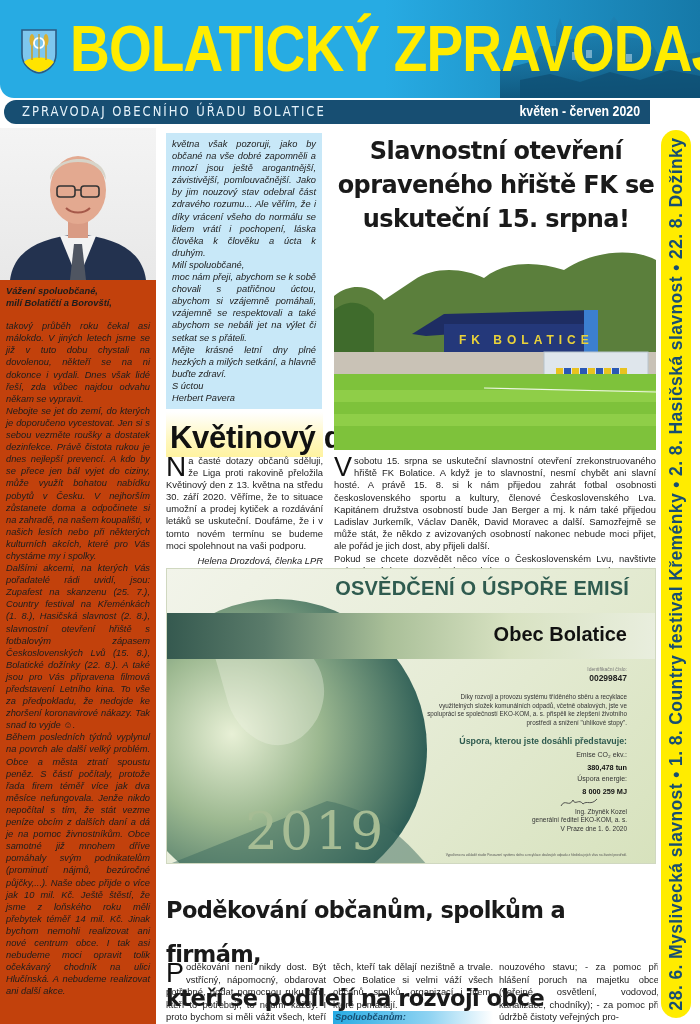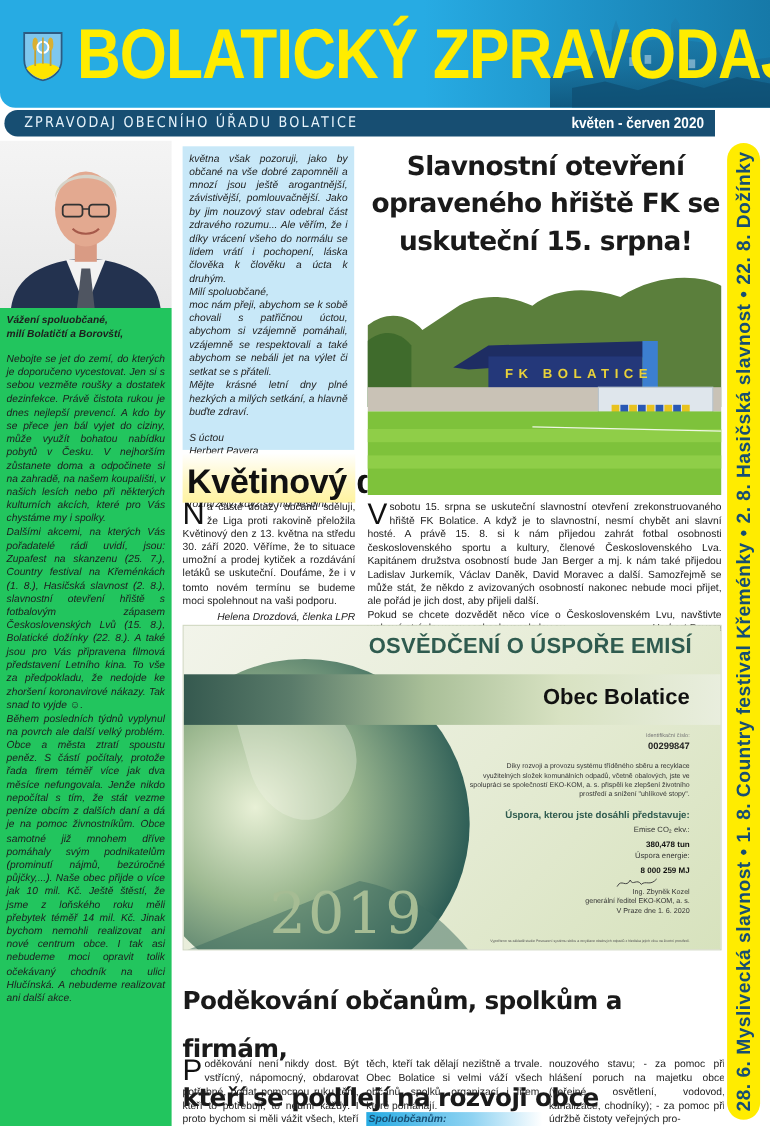--- a/index.html
+++ b/index.html
@@ -56,21 +56,21 @@
   
   .left-col {
     position: absolute; left: 0; top: 128px; width: 156px; height: 896px;
   }
   .portrait {
     position: absolute; left: 0; top: 0; width: 156px; height: 152px; overflow: hidden;
     background: linear-gradient(180deg, #f4f4f4 0%, #e8e8e8 100%);
   }
   .letter-box {
     position: absolute; left: 0; top: 152px; width: 156px; height: 744px;
-    background: #22c55e; padding: 5px 6px 0 6px;
+    background: #c2410c; padding: 5px 6px 0 6px;
   }
   .letter-text, .letter-cont {
     font-family: "Liberation Sans Narrow", "Liberation Sans", sans-serif;
     font-size: 9.3px; line-height: 12.1px; font-style: italic; color: #1d1d1d;
     text-align: justify;
   }
   .letter-text p, .letter-cont p { margin: 0; }
   .greet { font-weight: 700; margin-bottom: 11px !important; }
 
   
@@ -239,34 +239,35 @@
       <path d="M50 52 C50 26 106 22 106 52 C100 38 90 34 78 34 C66 34 56 38 50 52 Z" fill="#d7d4c9"></path>
       <rect x="57" y="58" width="18" height="11" rx="3" fill="none" stroke="#333" stroke-width="1.6"></rect>
       <rect x="81" y="58" width="18" height="11" rx="3" fill="none" stroke="#333" stroke-width="1.6"></rect>
       <line x1="75" y1="62" x2="81" y2="62" stroke="#333" stroke-width="1.4"></line>
       <path d="M66 80 C72 86 84 86 90 80" stroke="#a5594a" stroke-width="2" fill="none"></path>
     </svg>
   </div>
   <div class="letter-box">
     <div class="letter-text">
       <p class="greet"><span>Vážení spoluobčané,</span><br><span>milí Bolatičtí a Borovští,</span></p>
+      <p>takový průběh roku čekal asi málokdo. V jiných letech jsme se již v tuto dobu chystali na dovolenou, někteří se na ni dokonce i vydali. Dnes však lidé řeší, zda vůbec najdou odvahu někam se vypravit.</p>
       <p>Nebojte se jet do zemí, do kterých je doporučeno vycestovat. Jen si s sebou vezměte roušky a dostatek dezinfekce. Právě čistota rukou je dnes nejlepší prevencí. A kdo by se přece jen bál vyjet do ciziny, může využít bohatou nabídku pobytů v Česku. V nejhorším zůstanete doma a odpočinete si na zahradě, na našem koupališti, v našich lesích nebo při některých kulturních akcích, které pro Vás chystáme my i spolky.</p>
       <p>Dalšími akcemi, na kterých Vás pořadatelé rádi uvidí, jsou: Zupafest na skanzenu (25. 7.), Country festival na Křeménkách (1. 8.), Hasičská slavnost (2. 8.), slavnostní otevření hřiště s fotbalovým zápasem Československých Lvů (15. 8.), Bolatické dožínky (22. 8.). A také jsou pro Vás připravena filmová představení Letního kina. To vše za předpokladu, že nedojde ke zhoršení koronavirové nákazy. Tak snad to vyjde ☺.</p>
       <p>Během posledních týdnů vyplynul na povrch ale další velký problém. Obce a města ztratí spoustu peněz. S částí počítaly, protože řada firem téměř více jak dva měsíce nefungovala. Jenže nikdo nepočítal s tím, že stát vezme peníze obcím z dalších daní a dá je na pomoc živnostníkům. Obce samotné již mnohem dříve pomáhaly svým podnikatelům (prominutí nájmů, bezúročné půjčky,...). Naše obec přijde o více jak 10 mil. Kč. Ještě štěstí, že jsme z loňského roku měli přebytek téměř 14 mil. Kč. Jinak bychom nemohli realizovat ani nové centrum obce. I tak asi nebudeme moci opravit tolik očekávaný chodník na ulici Hlučínská. A nebudeme realizovat ani další akce.</p>
 
     </div>
   </div>
 </div>
 
 <div class="letter-cont-box">
   <div class="letter-cont">
     <p>května však pozoruji, jako by občané na vše dobré zapomněli a mnozí jsou ještě arogantnější, závistivější, pomlouvačnější. Jako by jim nouzový stav odebral část zdravého rozumu... Ale věřím, že i díky vrácení všeho do normálu se lidem vrátí i pochopení, láska člověka k člověku a úcta k druhým.</p>
     <p>Milí spoluobčané,</p>
     <p>moc nám přeji, abychom se k sobě chovali s patřičnou úctou, abychom si vzájemně pomáhali, vzájemně se respektovali a také abychom se nebáli jet na výlet či setkat se s přáteli.</p>
-    <p style="margin-bottom:12px">Mějte krásné letní dny plné hezkých a milých setkání, a hlavně buďte zdraví.</p>
+    <p style="">Mějte krásné letní dny plné hezkých a milých setkání, a hlavně buďte zdraví.</p>
     <p>S úctou</p>
     <p style="margin-bottom:12px">Herbert Pavera</p>
     <p>Motto: „Šťastný je ten, kdo sní krásné sny, a přece jen není rozmrzelý, když se mu nesplní.“</p>
   </div>
 </div>
 
 <div class="flower">
   <div class="flower-title-band"></div>
   <div class="flower-title">Květinový den</div>
   <div class="flower-body">

